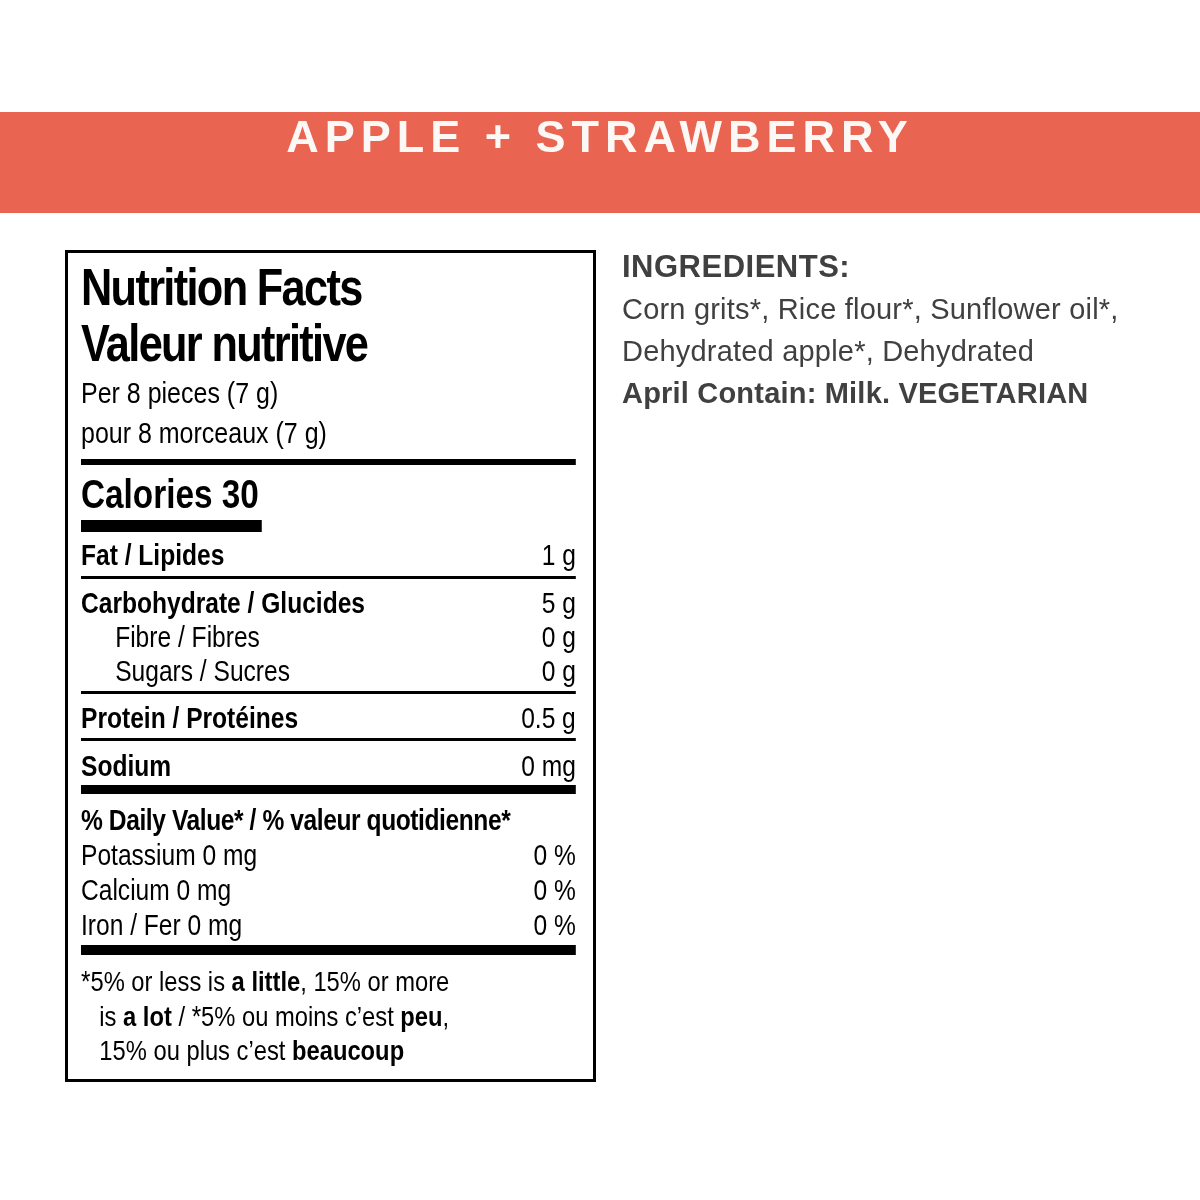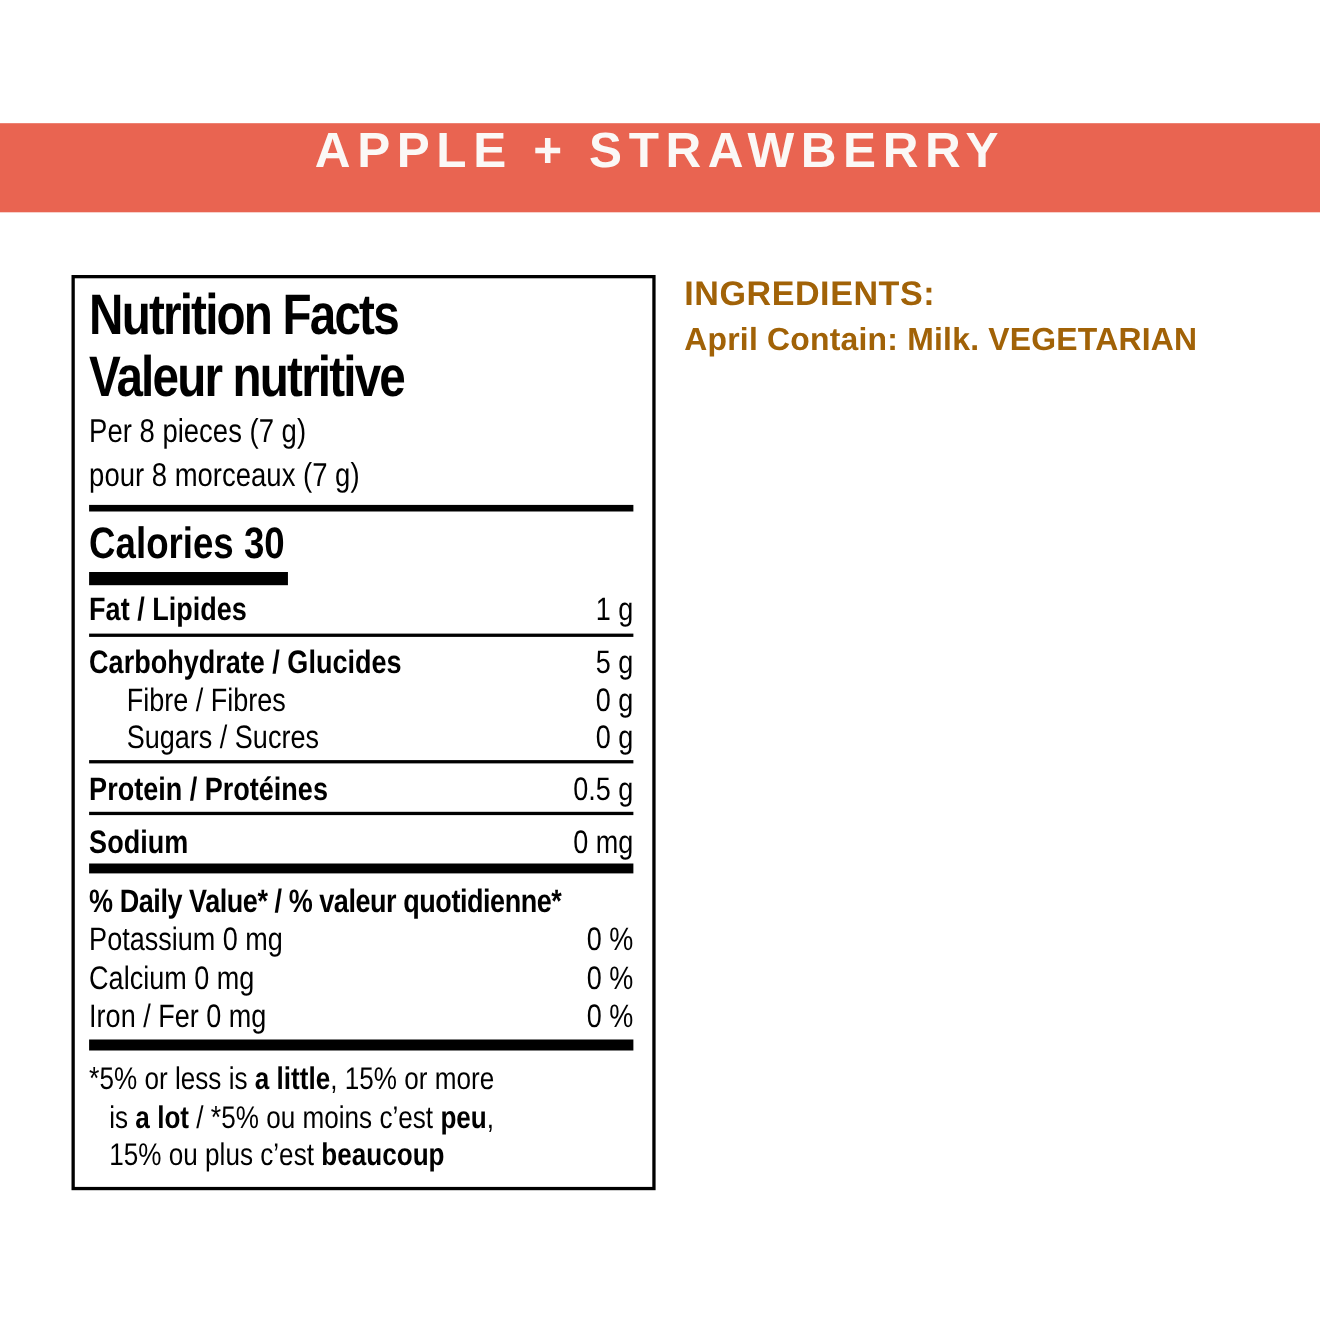--- a/index.html
+++ b/index.html
@@ -8,21 +8,21 @@
     position:relative;
     background:#ffffff;
     font-family:"Liberation Sans", sans-serif;
     color:#000;
     overflow:hidden;
   }
 
   
   .banner {
     position:absolute; left:0; top:112px;
-    width:1200px; height:81px;
+    width:1200px; height:101px;
     background:#E96451;
     display:flex; justify-content:center; align-items:flex-start;
   }
   .banner-label {
     color:#FBF8F6;
     font-size:45px; font-weight:700;
     letter-spacing:6px;
     line-height:50px;
     white-space:nowrap;
   }
@@ -167,16 +167,18 @@
         <span>is </span><span class="fn-b">a lot</span><span> / </span><span class="star">*</span><span>5% ou moins c’est </span><span class="fn-b">peu</span><span>,</span>
       </div>
       <div class="fn-line indent">
         <span>15% ou plus c’est </span><span class="fn-b">beaucoup</span>
       </div>
     </div>
 
   </div>
 </div>
 
-<div class="ingredients" style="color: #a16207;">
+<div class="ingredients" style="color: #404040;">
   <div class="ing-heading">INGREDIENTS:</div>
+  <div class="ing-line">Corn grits*, Rice flour*, Sunflower oil*,</div>
+  <div class="ing-line">Dehydrated apple*, Dehydrated</div>
   <div class="ing-line ing-bold">April Contain: Milk. VEGETARIAN</div>
 </div>
 
 </body></html>

